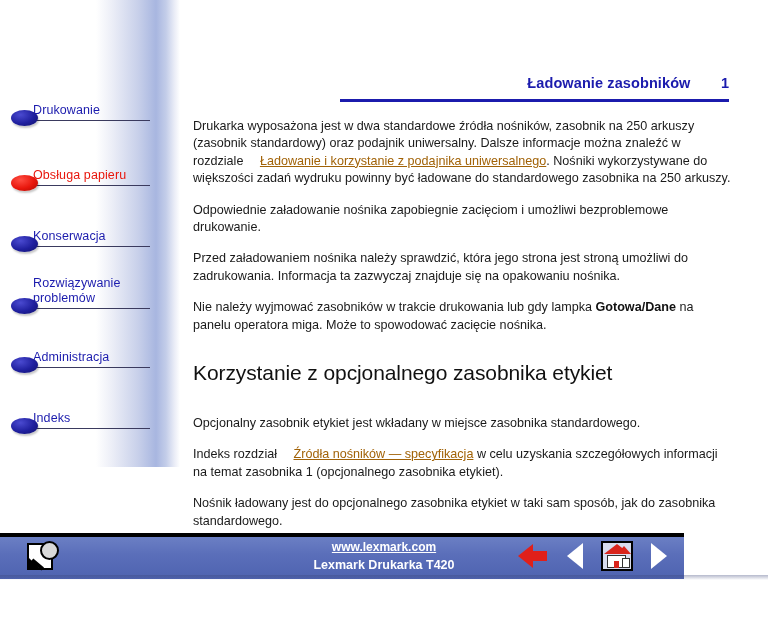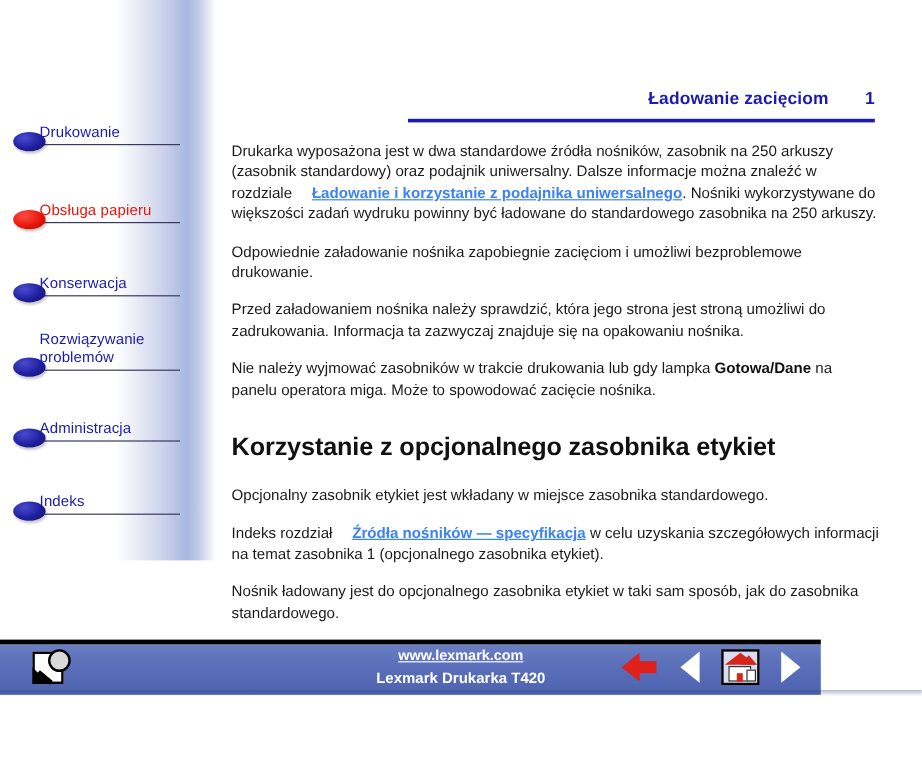--- a/index.html
+++ b/index.html
@@ -122,31 +122,31 @@
   }
   .para {
     font-size: 12.6px;
     line-height: 17.4px;
     color: #1a1a1a;
     margin: 0 0 14px 0;
     text-align: left;
   }
   .para:last-child { margin-bottom: 5px; }
   .xref {
-    color: #3b82f6;
-    font-weight: bold;
+    color: #a16207;
+    font-weight: normal;
     padding-left: 13px;
   }
   .strong { font-weight: bold; color: #111; }
 
   h2#section-heading {
     font-size: 21px;
-    font-weight: bold;
+    font-weight: normal;
     color: #111111;
-    margin: 26px 0 20px 0;
+    margin: 26px 0 30px 0;
     line-height: 25px;
     letter-spacing: -0.1px;
   }
 
   
   #footer {
     position: absolute;
     left: 0;
     top: 533px;
     width: 684px;
@@ -374,21 +374,21 @@
 
     <div class="nav-item" style="top:429px">
       <span class="nav-label">Indeks</span>
       <span class="nav-rule"></span>
       <span class="nav-bullet"></span>
     </div>
 
   </nav>
 
   <div id="header">
-    <span id="header-title">Ładowanie zacięciom</span>
+    <span id="header-title">Ładowanie zasobników</span>
     <span id="header-page">1</span>
   </div>
   <div id="header-rule"></div>
 
   <main id="content">
 
     <p class="para"><span>Drukarka wyposażona jest w dwa standardowe źródła nośników, zasobnik na 250 arkuszy (zasobnik standardowy) oraz podajnik uniwersalny. Dalsze informacje można znaleźć w rozdziale </span><a class="xref" href="#">Ładowanie i korzystanie z podajnika uniwersalnego</a><span>. Nośniki wykorzystywane do większości zadań wydruku powinny być ładowane do standardowego zasobnika na 250 arkuszy.</span></p>
 
     <p class="para">Odpowiednie załadowanie nośnika zapobiegnie zacięciom i umożliwi bezproblemowe drukowanie.</p>
 

